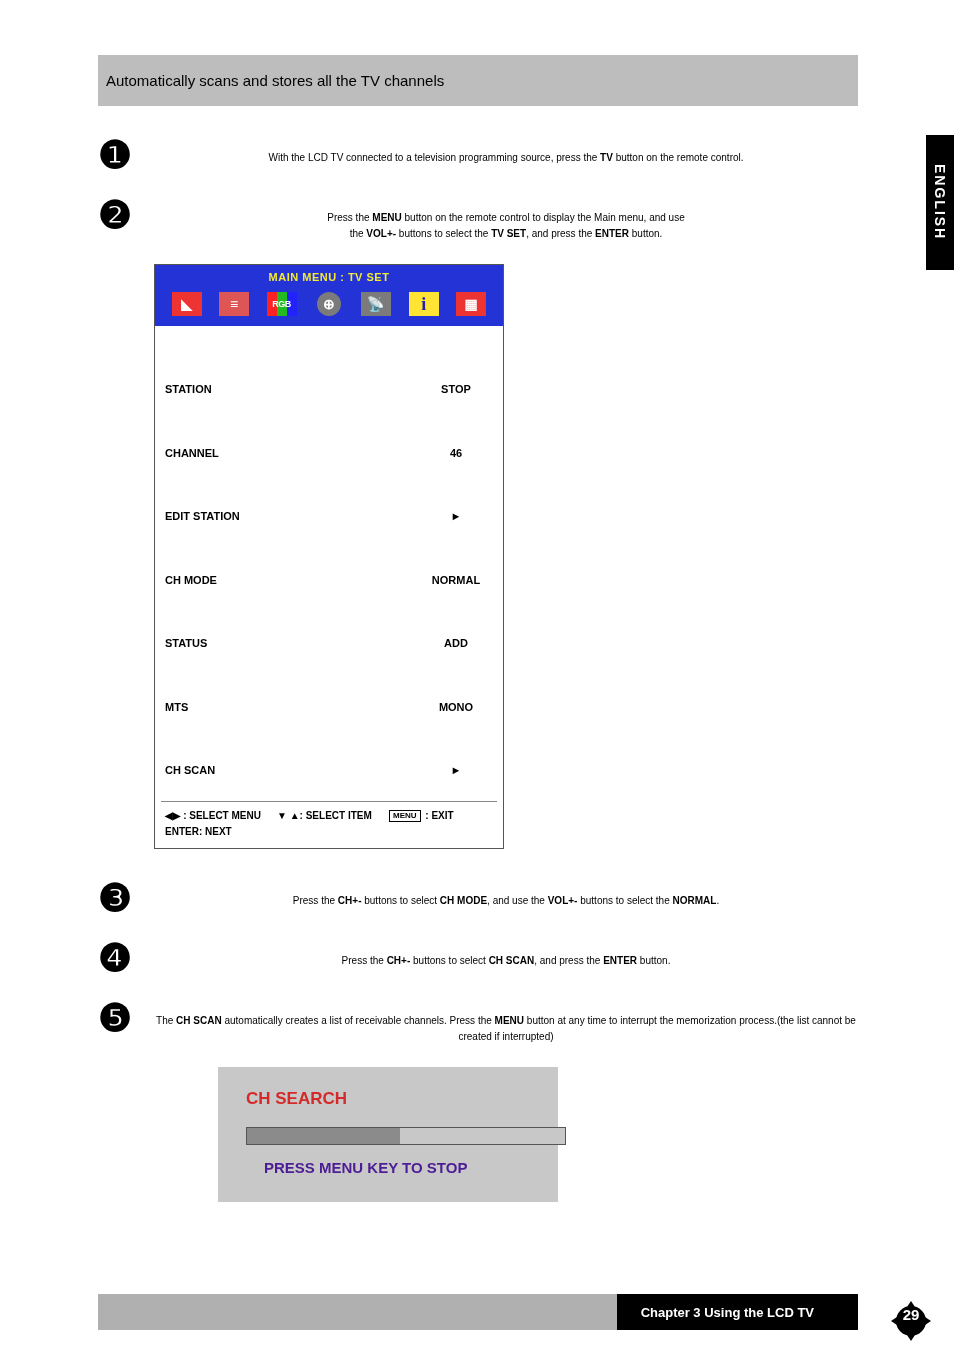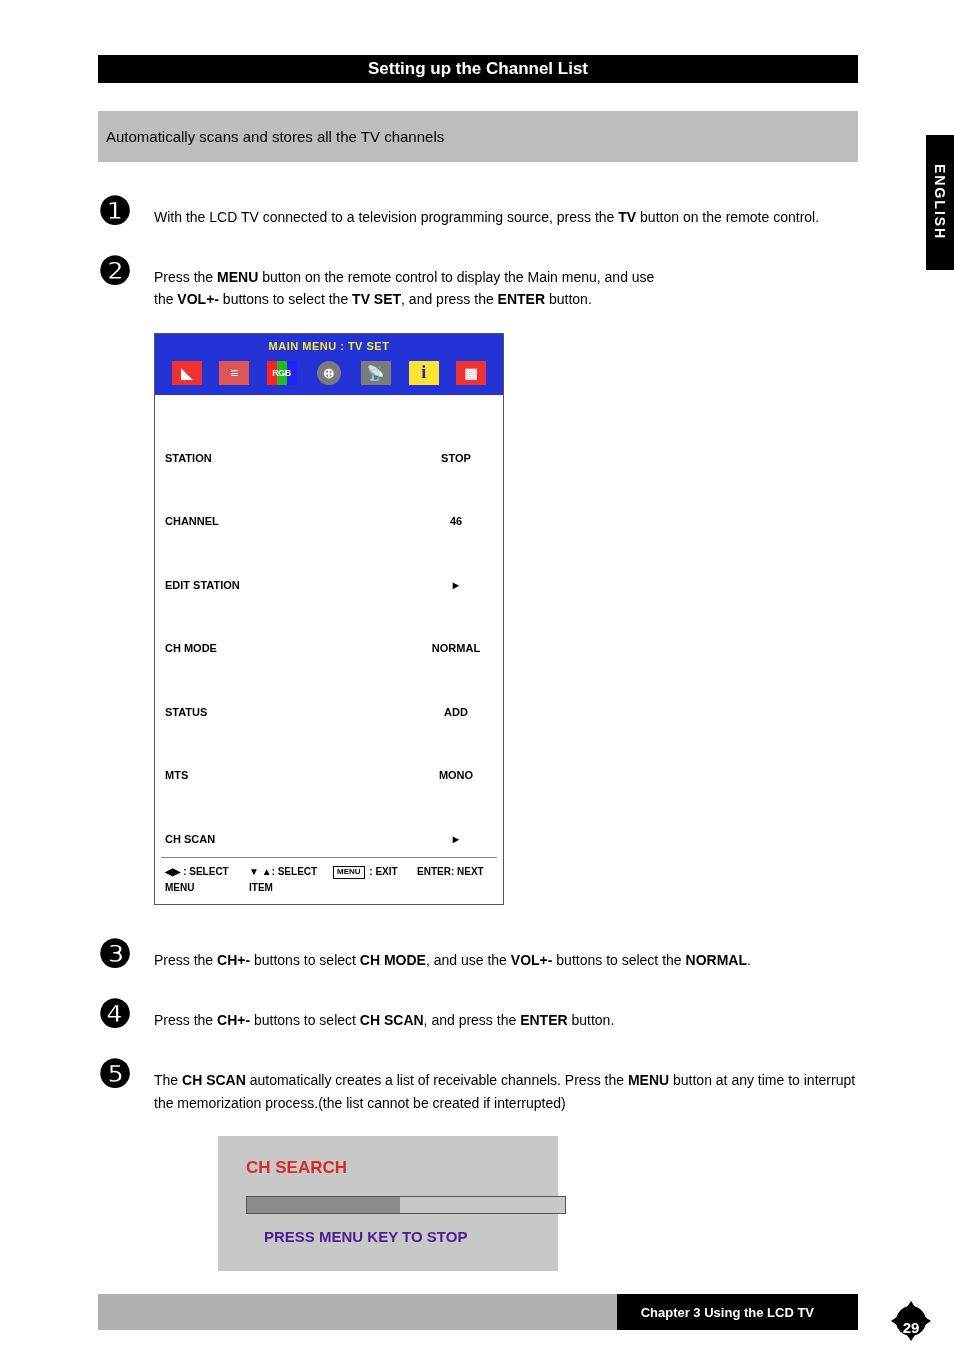--- a/index.html
+++ b/index.html
@@ -41,23 +41,24 @@
   .step-num {
     font-size: 38px;
     font-weight: bold;
     width: 56px;
     flex: 0 0 56px;
     line-height: 1;
     text-align: left;
   }
   .step-body {
     flex: 1;
-    font-size: 14px;
+    font-size: 10px;
     line-height: 1.6;
     padding-top: 14px;
+    text-align: center;
   }
   .bold { font-weight: bold; }
   .osd {
     width: 350px;
     border: 1px solid #555;
     margin: 10px 0 30px 56px;
     font-size: 11px;
     font-weight: bold;
     color: #000;
     background: #fff;
@@ -98,26 +99,26 @@
   }
   .osd-row {
     display: flex;
     justify-content: space-between;
     line-height: 1.5;
     margin-top: 47px;
   }
   .osd-row .val { text-align: center; min-width: 74px; }
   .osd-footer {
     border-top: 1px solid #888;
-    margin: 4px 6px 6px 6px;
+    margin: 16px 6px 6px 6px;
     padding: 6px 4px 2px 4px;
     font-size: 10px;
     line-height: 1.6;
     display: grid;
-    grid-template-columns: 1fr 1fr 1fr 1fr;
+    grid-template-columns: 1fr 1fr 1fr;
     column-gap: 8px;
   }
   .menu-badge {
     display: inline-block;
     border: 1px solid #000;
     padding: 0 3px;
     font-size: 8px;
     line-height: 1.3;
     margin-right: 2px;
     vertical-align: middle;
@@ -196,21 +197,21 @@
   .page-badge {
     position: absolute;
     right: 28px;
     bottom: 18px;
     width: 30px;
     height: 30px;
     background: #000;
     color: #fff;
     border-radius: 50%;
     display: flex;
-    align-items: flex-end;
+    align-items: flex-start;
     justify-content: center;
     font-weight: bold;
     font-size: 15px;
   }
   .page-badge::before,
   .page-badge::after {
     content: "";
     position: absolute;
     width: 0; height: 0;
   }
@@ -219,21 +220,20 @@
   .page-badge .spike-l { position:absolute; left:-5px; top:50%; transform:translateY(-50%); border-top:4px solid transparent; border-bottom:4px solid transparent; border-right:6px solid #000;}
   .page-badge .spike-r { position:absolute; right:-5px; top:50%; transform:translateY(-50%); border-top:4px solid transparent; border-bottom:4px solid transparent; border-left:6px solid #000;}
 </style>
 </head>
 <body>
 
 <div class="side-tab">ENGLISH</div>
 
 <div class="page">
 
-  <div class="section-header">Setting up the Channel List</div>
 
   <div class="subtitle-bar">Automatically scans and stores all the TV channels</div>
 
   <div class="step">
     <div class="step-num">❶</div>
     <div class="step-body">
       <span>With the LCD TV connected to a television programming source, press the </span><span class="bold">TV</span><span> button on the remote control.</span>
     </div>
   </div>
 

